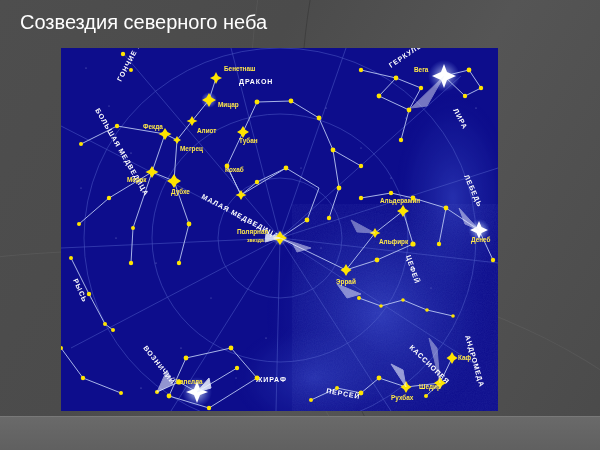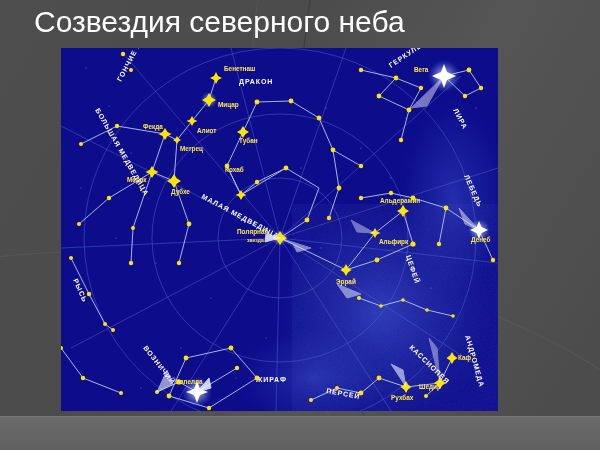--- a/index.html
+++ b/index.html
@@ -34,25 +34,25 @@
   .bottom-band::before {
     content: "";
     position: absolute;
     left: 0; right: 0; top: 0;
     height: 1px;
     background: rgba(255,255,255,0.10);
   }
 
   #title {
     position: absolute;
-    left: 34px;
+    left: 20px;
     top: 2px;
     width: 560px;
     color: #ffffff;
-    font-size: 30px;
+    font-size: 20px;
     line-height: 40px;
     letter-spacing: 0px;
     white-space: nowrap;
   }
 
   
   #starmap {
     position: absolute;
     left: 61px;
     top: 48px;

